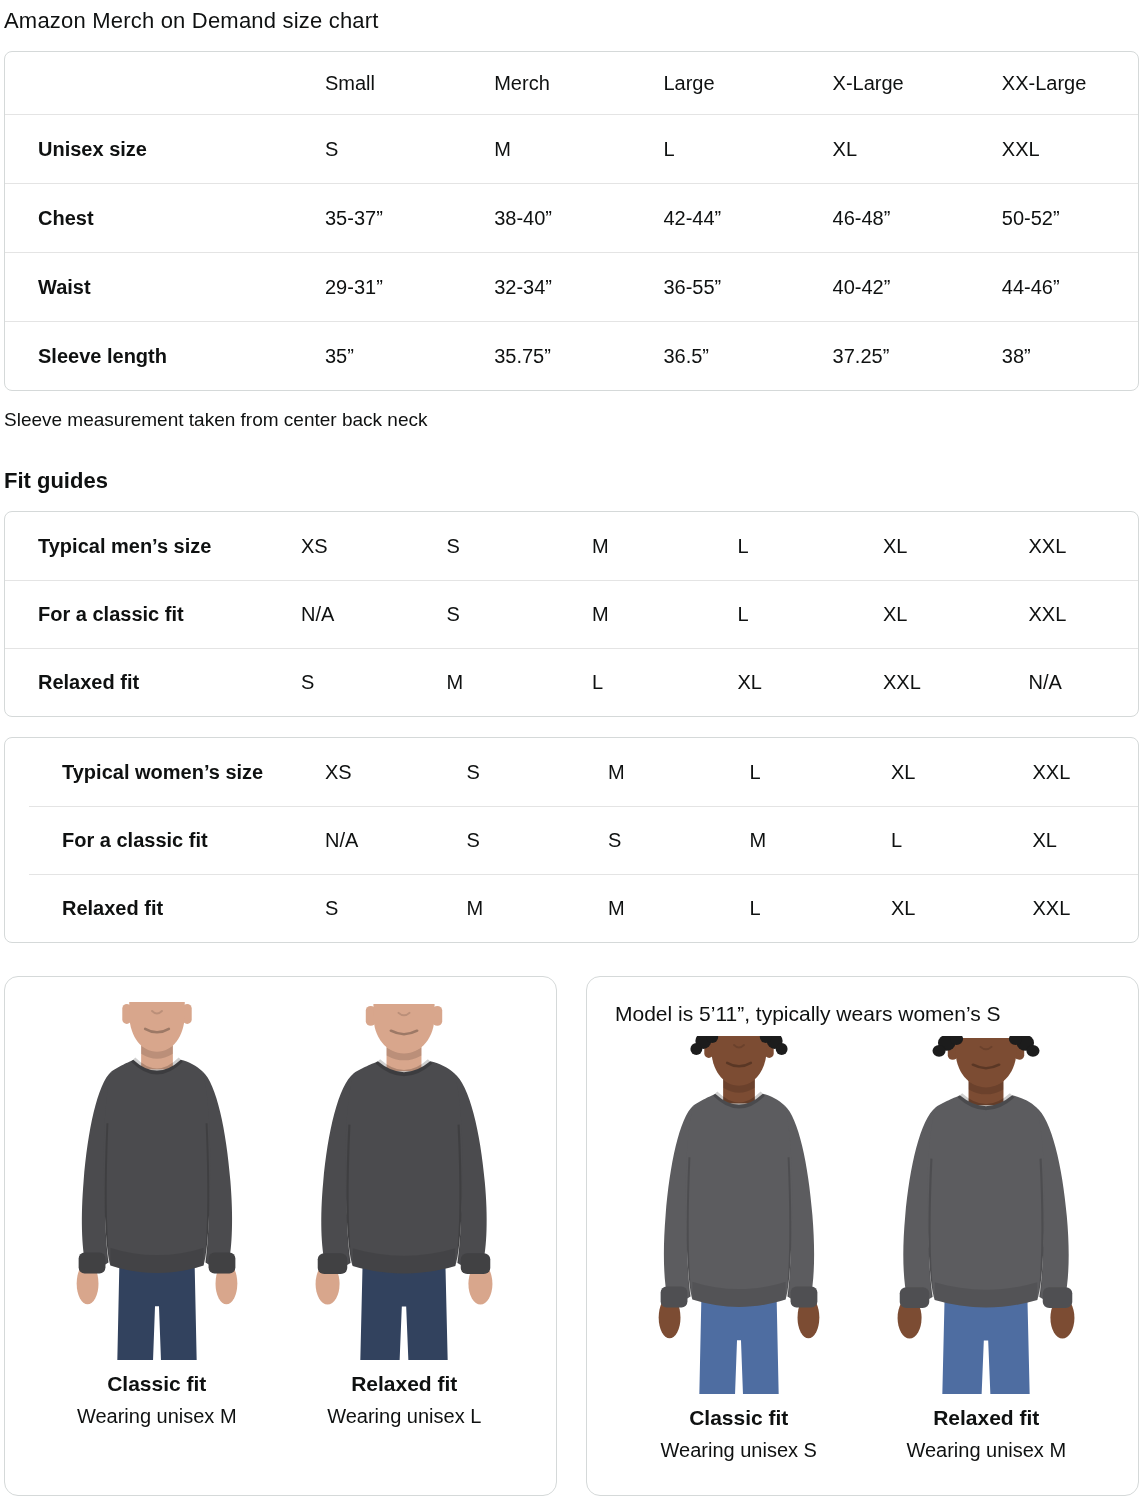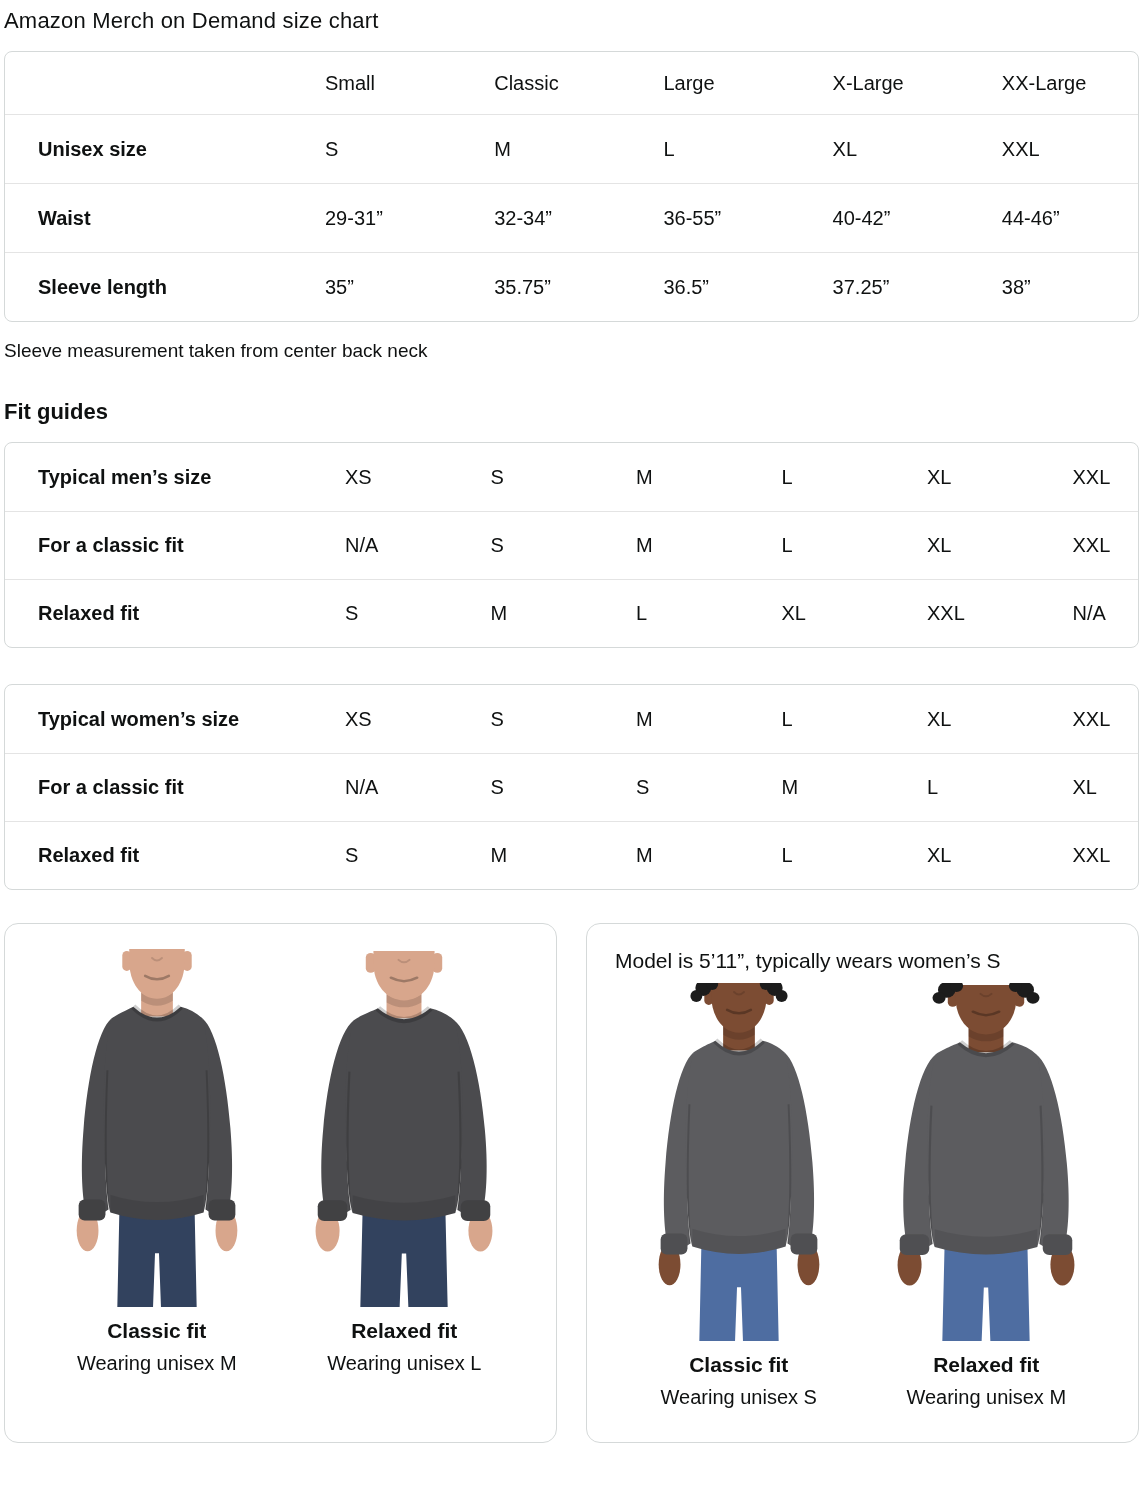--- a/index.html
+++ b/index.html
@@ -29,28 +29,28 @@
   .table{
     border:1px solid var(--card_border);
     border-radius:8px;
     background:#fff;
     overflow:hidden;
   }
   .trow{display:grid;align-items:center;}
   .trow + .trow{border-top:1px solid var(--row_divider);}
   .size-table .trow{grid-template-columns:287px repeat(5,1fr);height:69px;}
   .size-table .trow.header{height:62px;}
-  .fit-table .trow{grid-template-columns:260px repeat(6,1fr);height:68px;gap:44px;}
+  .fit-table .trow{grid-template-columns:260px repeat(6,1fr);height:68px;}
   .cell{font-size:20px;padding-left:36px;white-space:nowrap;}
   .size-table .cell{padding-left:33px;}
   .cell.label{font-weight:700;padding-left:33px;}
   .fit-table .cell.label{padding-left:33px;}
   .note{font-size:19px;margin:18px 0 0 0;}
   .fit-heading{font-size:22px;font-weight:700;margin:37px 0 17px 0;}
-  .fit-table + .fit-table{margin-top:36px;}
+  .fit-table + .fit-table{margin-top:20px;padding-left:24px;}
   .cards{display:flex;gap:29px;margin-top:33px;}
   .card{
     flex:1;
     border:1px solid var(--card_border);
     border-radius:14px;
     padding:25px 28px 26px 28px;
     min-height:520px;
   }
   .card-heading{font-size:21px;font-weight:400;margin:0 0 10px 0;}
   .figures{display:flex;}
@@ -118,32 +118,40 @@
     </g>
   </defs>
 </svg>
 
 <h1 class="page-title">Amazon Merch on Demand size chart</h1>
 
 <section class="table size-table">
   <div class="trow header">
     <div class="cell label"></div>
     <div class="cell">Small</div>
-    <div class="cell">Classic</div>
+    <div class="cell">Merch</div>
     <div class="cell">Large</div>
     <div class="cell">X-Large</div>
     <div class="cell">XX-Large</div>
   </div>
   <div class="trow">
     <div class="cell label">Unisex size</div>
     <div class="cell">S</div>
     <div class="cell">M</div>
     <div class="cell">L</div>
     <div class="cell">XL</div>
     <div class="cell">XXL</div>
+  </div>
+  <div class="trow">
+    <div class="cell label">Chest</div>
+    <div class="cell">35-37”</div>
+    <div class="cell">38-40”</div>
+    <div class="cell">42-44”</div>
+    <div class="cell">46-48”</div>
+    <div class="cell">50-52”</div>
   </div>
   <div class="trow">
     <div class="cell label">Waist</div>
     <div class="cell">29-31”</div>
     <div class="cell">32-34”</div>
     <div class="cell">36-55”</div>
     <div class="cell">40-42”</div>
     <div class="cell">44-46”</div>
   </div>
   <div class="trow">

